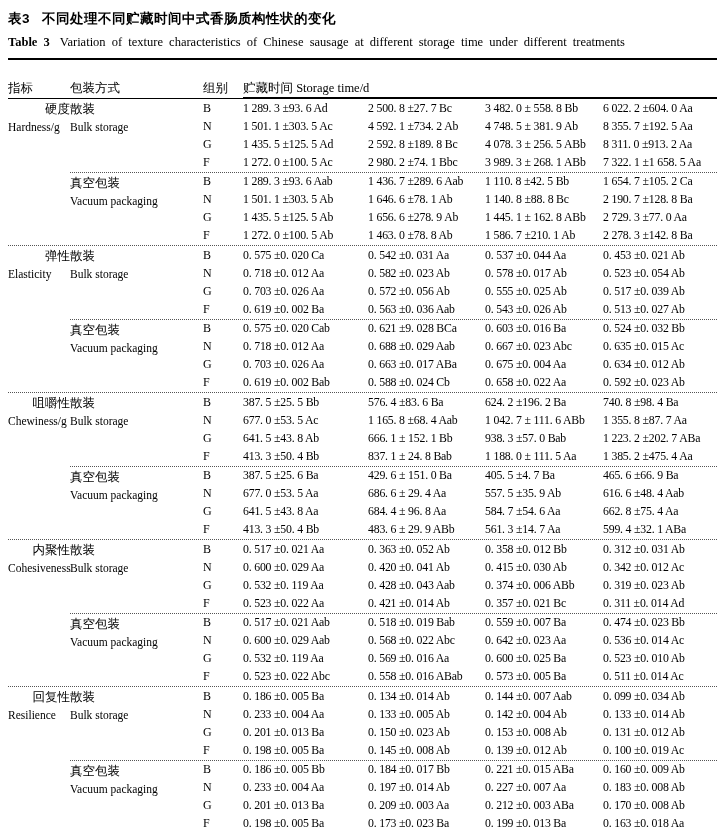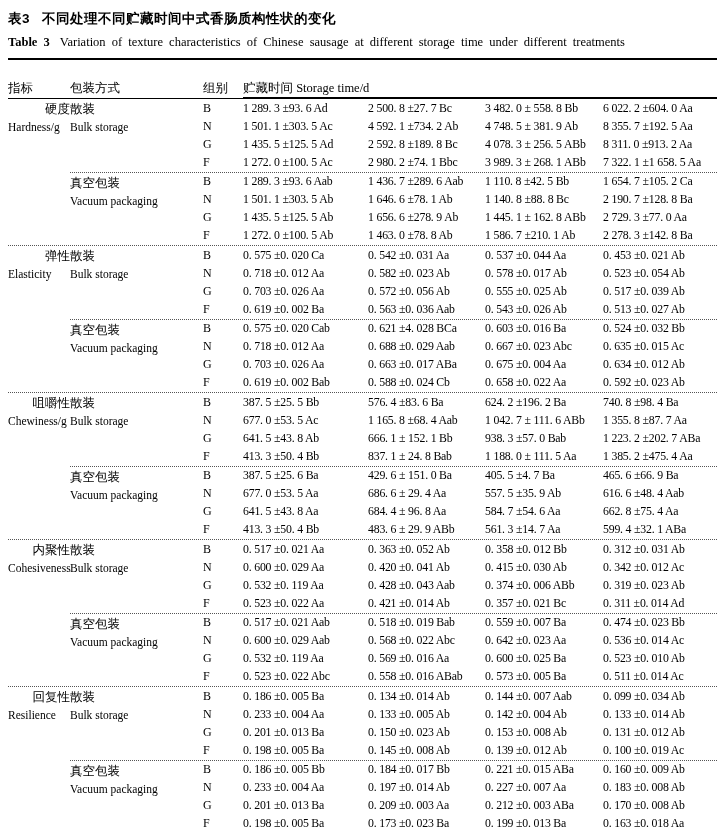--- a/index.html
+++ b/index.html
@@ -211,21 +211,21 @@
             </div>
             <div class="block blk-dotted">
               <div class="pack-col">
                 <div class="pack-zh">真空包装</div>
                 <div class="pack-en">Vacuum packaging</div>
               </div>
               <div class="rows">
                 <div class="data-row">
                   <div class="gcell">B</div>
                   <div class="vcell">0. 575 ±0. 020 Cab</div>
-                  <div class="vcell">0. 621 ±4. 028 BCa</div>
+                  <div class="vcell">0. 621 ±9. 028 BCa</div>
                   <div class="vcell">0. 603 ±0. 016 Ba</div>
                   <div class="vcell">0. 524 ±0. 032 Bb</div>
                 </div>
                 <div class="data-row">
                   <div class="gcell">N</div>
                   <div class="vcell">0. 718 ±0. 012 Aa</div>
                   <div class="vcell">0. 688 ±0. 029 Aab</div>
                   <div class="vcell">0. 667 ±0. 023 Abc</div>
                   <div class="vcell">0. 635 ±0. 015 Ac</div>
                 </div>

